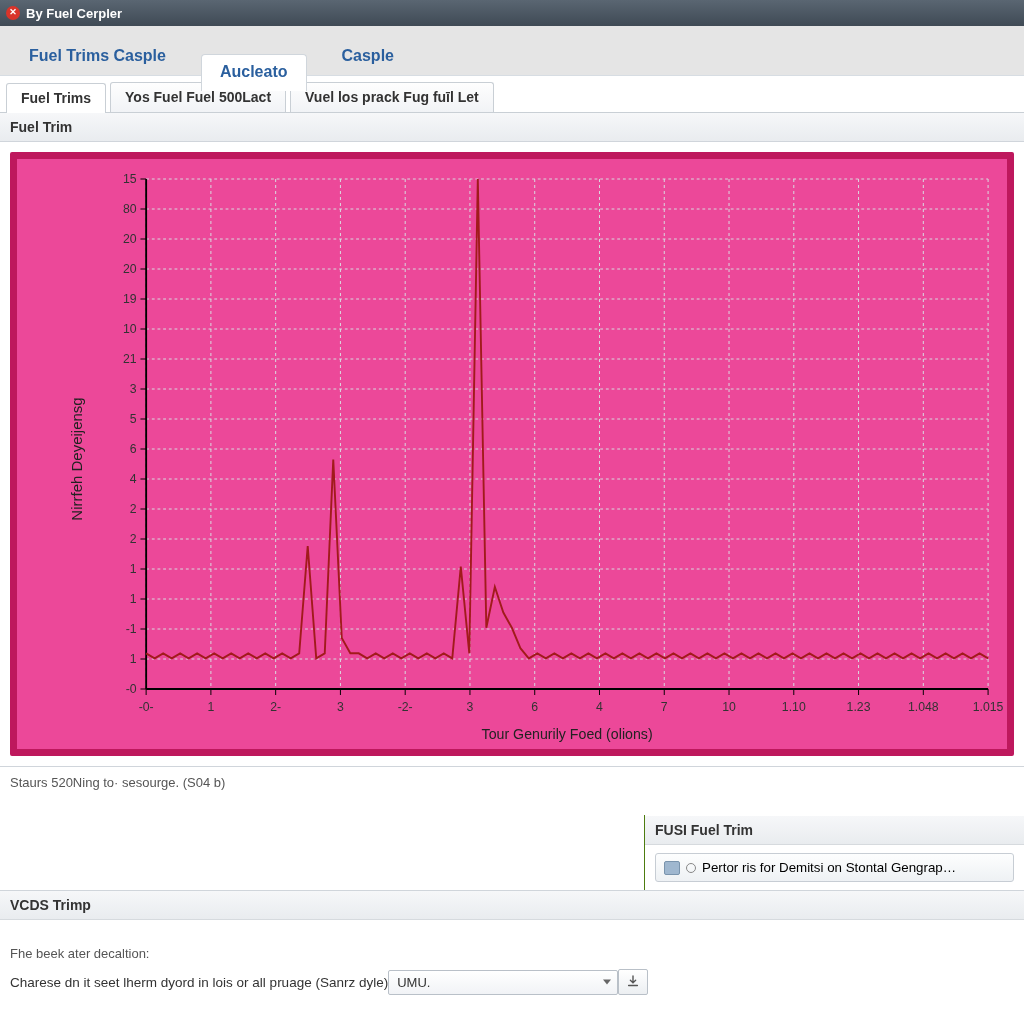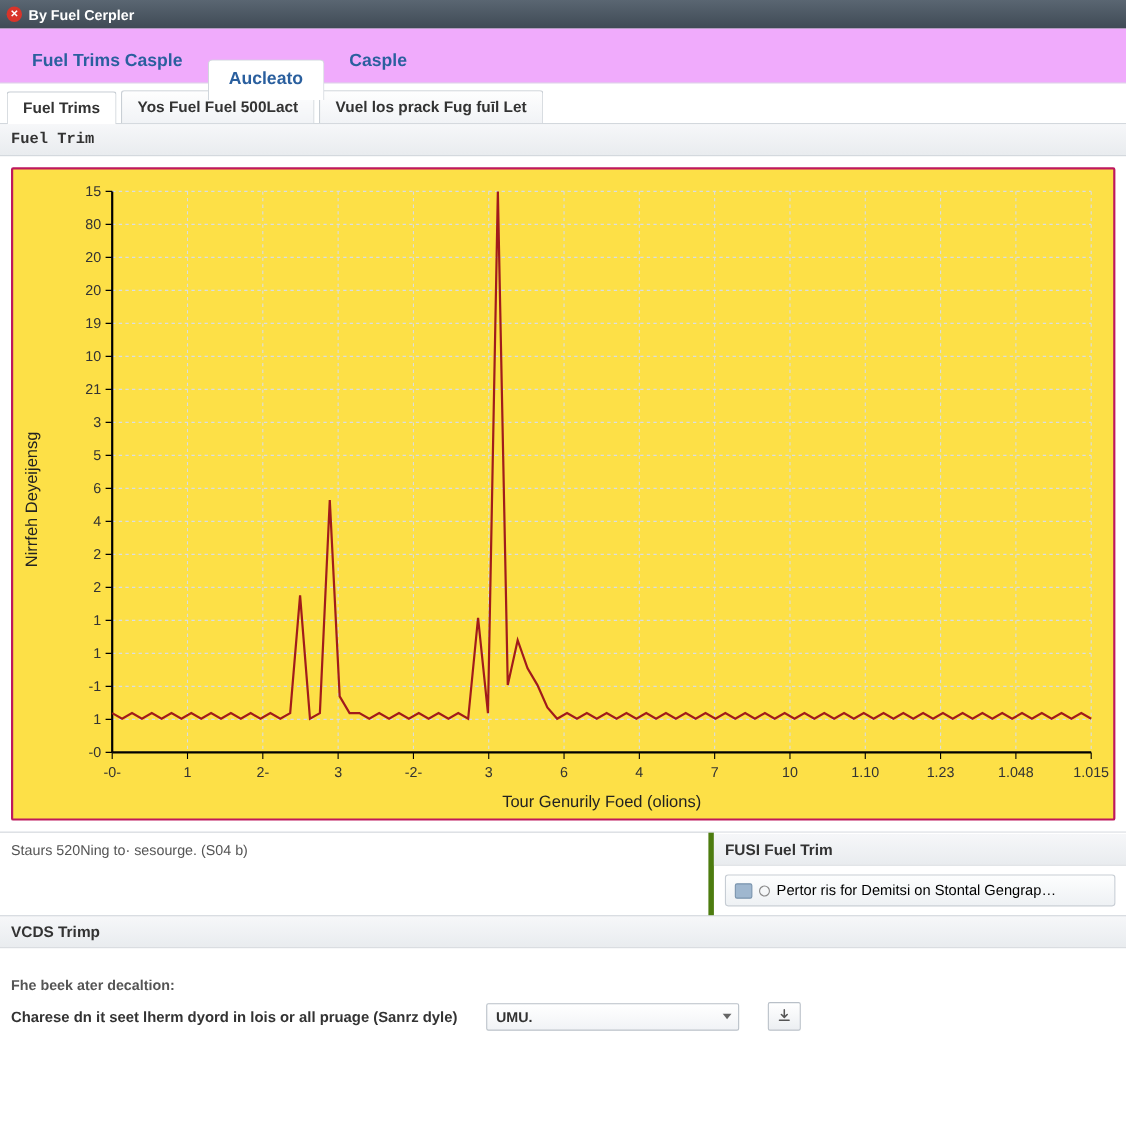--- a/index.html
+++ b/index.html
@@ -2,52 +2,52 @@
 <html><head>
 <meta charset="utf-8">
 <style>
   * { box-sizing: border-box; margin: 0; padding: 0; }
   html, body { width: 1024px; height: 1024px; font-family: "Segoe UI", Tahoma, Arial, sans-serif; font-size: 13px; color: #333; background: #fff; }
   
   .titlebar { height: 26px; background: linear-gradient(#5a6672,#3f4a55); color: #fff; display: flex; align-items: center; padding: 0 6px; font-weight: 600; font-size: 13px; }
   .titlebar .ticon { width: 14px; height: 14px; border-radius: 50%; background: #d9342a; margin-right: 6px; display: inline-flex; align-items: center; justify-content: center; font-size: 9px; line-height: 1; }
   .titlebar .ticon span { color:#fff; font-weight:bold; position:relative; top:-0.5px; }
   
-  .primary-tabs { background: #f0abfc; border-bottom: 1px solid #d7dde3; display: flex; align-items: center; padding: 12px 10px 0 10px; gap: 4px; }
+  .primary-tabs { background: #e5e5e5; border-bottom: 1px solid #d7dde3; display: flex; align-items: center; padding: 12px 10px 0 10px; gap: 16px; }
   .ptab { padding: 8px 18px 10px; font-size: 16px; font-weight: 700; color: #2a5f9e; border: 1px solid transparent; border-bottom: none; border-top-left-radius: 4px; border-top-right-radius: 4px; cursor: pointer; }
   .ptab.active { background: #fff; color: #2a5f9e; border-color: #d0d6dc; position: relative; top: 16px; }
   
   .secondary-tabs { display: flex; align-items: center; padding: 6px 6px 0 6px; background: #fff; border-bottom: 1px solid #c9cfd5; }
   .stab { padding: 6px 14px 7px; font-size: 14px; font-weight: 700; color: #333; border: 1px solid #c9cfd5; border-bottom: none; border-top-left-radius: 3px; border-top-right-radius: 3px; background: linear-gradient(#fefefe,#f1f3f6); margin-right: 4px; cursor: pointer; }
   .stab.first { background:#fff; position:relative; top:1px; }
   
-  .section-header { background: linear-gradient(#f6f7f9,#e9ecef); border-bottom: 1px solid #d0d5db; padding: 6px 10px; font-weight: 700; font-size: 14px; font-family: Liberation Mono, monospace; }
-  
-  .chart-wrap { border: 2px solid #be185d; margin: 10px; border-radius: 2px; background: #fde047; }
+  .section-header { background: linear-gradient(#f6f7f9,#e9ecef); border-bottom: 1px solid #d0d5db; padding: 6px 10px; font-weight: 700; font-size: 14px; }
+  
+  .chart-wrap { border: 7px solid #be185d; margin: 10px; border-radius: 2px; background: #ec4899; padding-left: 44px; }
   .chart-inner { position: relative; width: 100%; height: 590px; }
   svg.chart { width: 100%; height: 100%; display: block; }
   .axis text { font-size: 13px; fill: #333; }
   .axis-title { font-size: 15px; fill: #222; font-weight: 500; }
   .grid line { stroke: #d9dde2; stroke-dasharray: 3 3; }
   .axis path, .axis .tick-line { stroke: #000; }
   .series { stroke: #a11b1b; stroke-width: 2; fill: none; }
   
   .row-panels { display: flex; align-items: stretch; border-top: 1px solid #d0d5db; }
   .panel { flex: 1; }
   .panel-header { background: linear-gradient(#f6f7f9,#e9ecef); border-bottom: 1px solid #d6dade; border-top: 1px solid #fff; padding: 6px 10px; font-weight: 700; font-size: 14px; }
   .panel-body { padding: 8px 10px; font-size: 13px; color: #555; }
-  .panel.right { flex: 0 0 380px; border-left: 5px solid #4d7c0f; }
+  .panel.right { flex: 0 0 380px; border-left: 1px solid #4d7c0f; margin-top: 48px; }
   .panel.right .panel-body { display:flex; align-items:center; }
   .btn-wide { width: 100%; text-align: center; padding: 6px 8px; background: linear-gradient(#fdfefe,#eef1f4); border: 1px solid #c7cdd4; border-radius: 3px; cursor: pointer; display:flex; align-items:center; gap:6px; }
   .btn-wide .ico { width:16px; height:14px; background:#9fb7cf; border:1px solid #7a94ad; border-radius:2px; display:inline-block; }
   .btn-wide .dot { width:10px; height:10px; border:1px solid #888; border-radius:50%; display:inline-block; }
   
-  .vcds-body { padding: 22px 10px 12px; font-weight: bold; }
+  .vcds-body { padding: 22px 10px 12px; }
   .vcds-sub { font-size: 13px; color: #555; margin: 4px 0 8px; }
-  .vcds-row { display: flex; align-items: center; gap: 26px; }
+  .vcds-row { display: flex; align-items: center; gap: 0; }
   .vcds-label { font-size: 13.5px; color: #333; }
   .select { flex: 0 0 230px; border: 1px solid #b9c0c8; border-radius: 2px; background: linear-gradient(#fff,#f1f3f6); padding: 4px 24px 4px 8px; position: relative; cursor: pointer; }
   .select .caret { position:absolute; right:6px; top:50%; transform:translateY(-50%); width:0; height:0; border-left:4px solid transparent; border-right:4px solid transparent; border-top:5px solid #666; }
   .iconbtn { width: 30px; height: 26px; border: 1px solid #b9c0c8; border-radius: 2px; background: linear-gradient(#fff,#eceff2); display:inline-flex; align-items:center; justify-content:center; cursor:pointer; }
   .iconbtn svg { width:14px; height:14px; }
 </style>
 </head>
 <body>
 
 <div class="titlebar">

